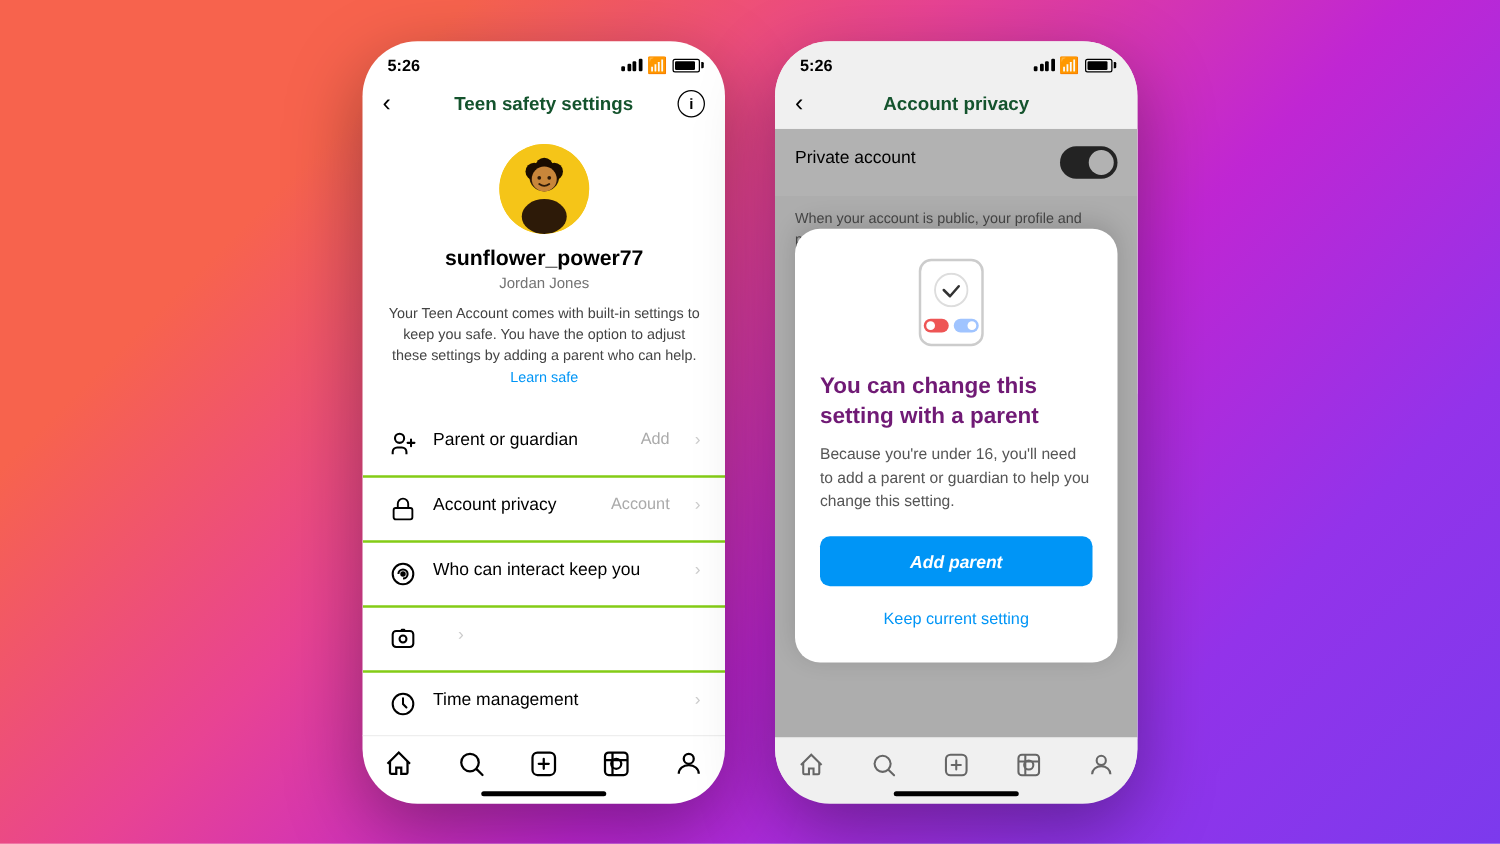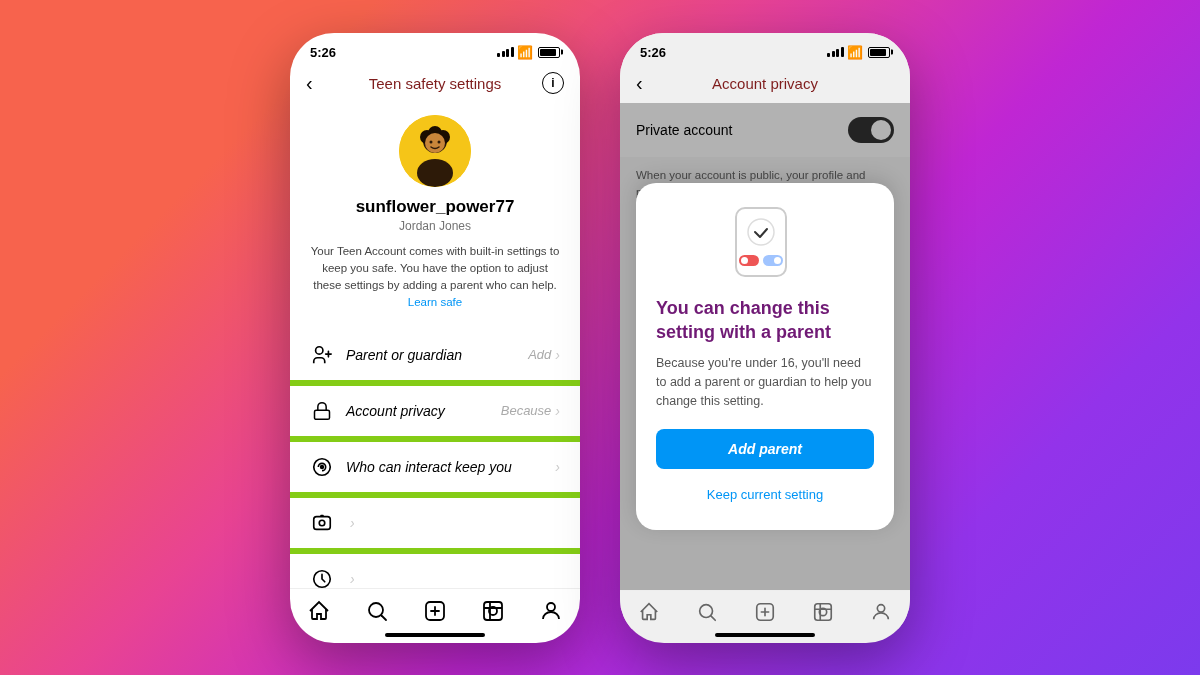--- a/index.html
+++ b/index.html
@@ -99,22 +99,22 @@
     .nav-back {
       font-size: 20px;
       color: #000;
       cursor: pointer;
     }
     .nav-title {
       position: absolute;
       left: 50%;
       transform: translateX(-50%);
       font-size: 15px;
-      font-weight: 400;
-      color: #7f1d1d;
+      font-weight: 700;
+      color: #14532d;
       white-space: nowrap;
     }
     .nav-info {
       margin-left: auto;
       width: 22px;
       height: 22px;
       border: 1.5px solid #000;
       border-radius: 50%;
       display: flex;
       align-items: center;
@@ -175,44 +175,43 @@
       color: #0095f6;
       text-decoration: none;
     }
 
     
     .menu-list {
       margin-top: 10px;
     }
     .menu-item {
       display: flex;
-      align-items: center;
+      align-items: flex-start;
       padding: 13px 20px;
-      border-bottom: 6px solid #84cc16;
+      border-bottom: 2px solid #84cc16;
       cursor: pointer;
-      font-style: italic;
     }
     .menu-icon {
       width: 24px;
       height: 24px;
       margin-right: 12px;
       flex-shrink: 0;
       display: flex;
       align-items: center;
       justify-content: center;
     }
     .menu-label {
       flex: 1;
       font-size: 14px;
       color: #000;
     }
     .menu-value {
       font-size: 13px;
       color: #aaa;
-      margin-right: 4px;
+      margin-right: 20px;
     }
     .menu-chevron {
       font-size: 14px;
       color: #ccc;
     }
 
     
     .tab-bar {
       display: flex;
       justify-content: space-around;
@@ -235,21 +234,21 @@
     }
 
     
     .phone-right .phone-content {
       background: #f8f8f8;
     }
 
     
     .toggle-row {
       display: flex;
-      align-items: center;
+      align-items: flex-start;
       justify-content: space-between;
       padding: 14px 16px;
       background: #fff;
     }
     .toggle-label {
       font-size: 14px;
       font-weight: 500;
       color: #000;
     }
     .toggle {
@@ -425,21 +424,21 @@
       </div>
 
       <div class="menu-item">
         <div class="menu-icon">
           <svg width="20" height="22" viewBox="0 0 24 24" fill="none" stroke="#000" stroke-width="1.8">
             <rect x="3" y="11" width="18" height="11" rx="2"></rect>
             <path d="M7 11V7a5 5 0 0110 0v4"></path>
           </svg>
         </div>
         <span class="menu-label">Account privacy</span>
-        <span class="menu-value">Because</span>
+        <span class="menu-value">Account</span>
         <span class="menu-chevron">›</span>
       </div>
 
       <div class="menu-item">
         <div class="menu-icon">
           <svg width="22" height="22" viewBox="0 0 24 24" fill="none" stroke="#000" stroke-width="1.8">
             <circle cx="12" cy="12" r="9"></circle>
             <path d="M8 12c0-2.2 1.8-4 4-4s4 1.8 4 4-1.8 4-4 4"></path>
             <circle cx="12" cy="12" r="1.5" fill="#000"></circle>
           </svg>
@@ -461,20 +460,21 @@
         <span class="menu-chevron">›</span>
       </div>
 
       <div class="menu-item">
         <div class="menu-icon">
           <svg width="22" height="22" viewBox="0 0 24 24" fill="none" stroke="#000" stroke-width="1.8">
             <circle cx="12" cy="12" r="9"></circle>
             <path d="M12 7v5l3 3" stroke-linecap="round"></path>
           </svg>
         </div>
+        <span class="menu-label">Time management</span>
         <span class="menu-value"></span>
         <span class="menu-chevron">›</span>
       </div>
     </div>
   </div>
 
   <div class="tab-bar">
     <span class="tab-icon">
       <svg width="24" height="24" viewBox="0 0 24 24" fill="none" stroke="#000" stroke-width="1.8">
           <path d="M3 12L12 3l9 9"></path>

